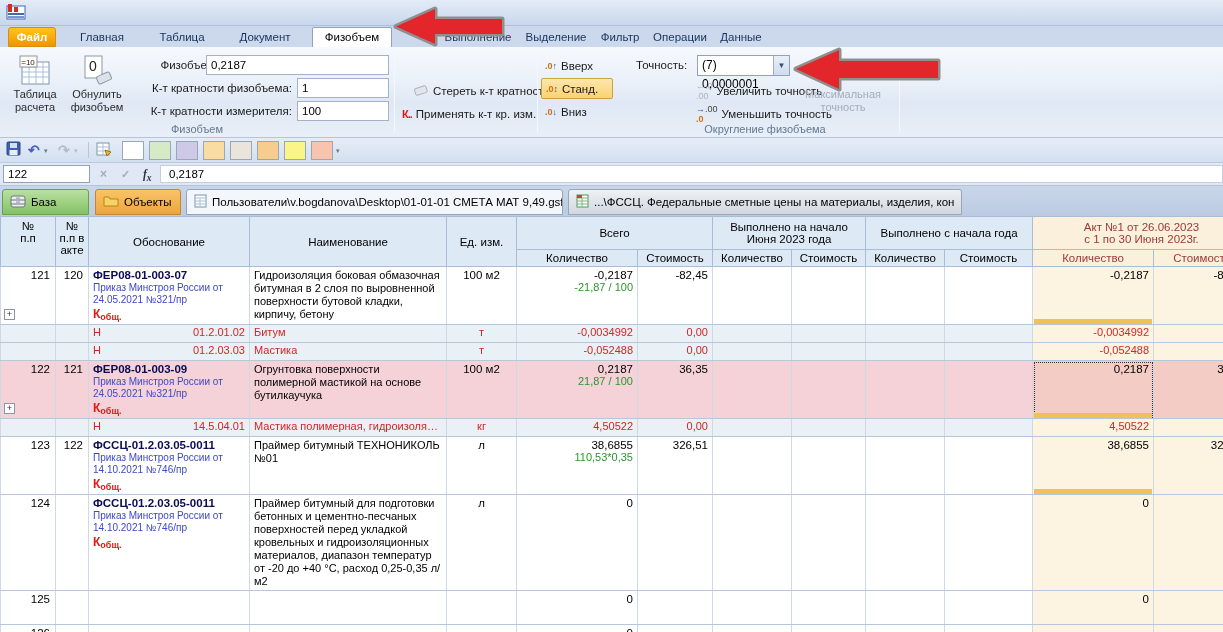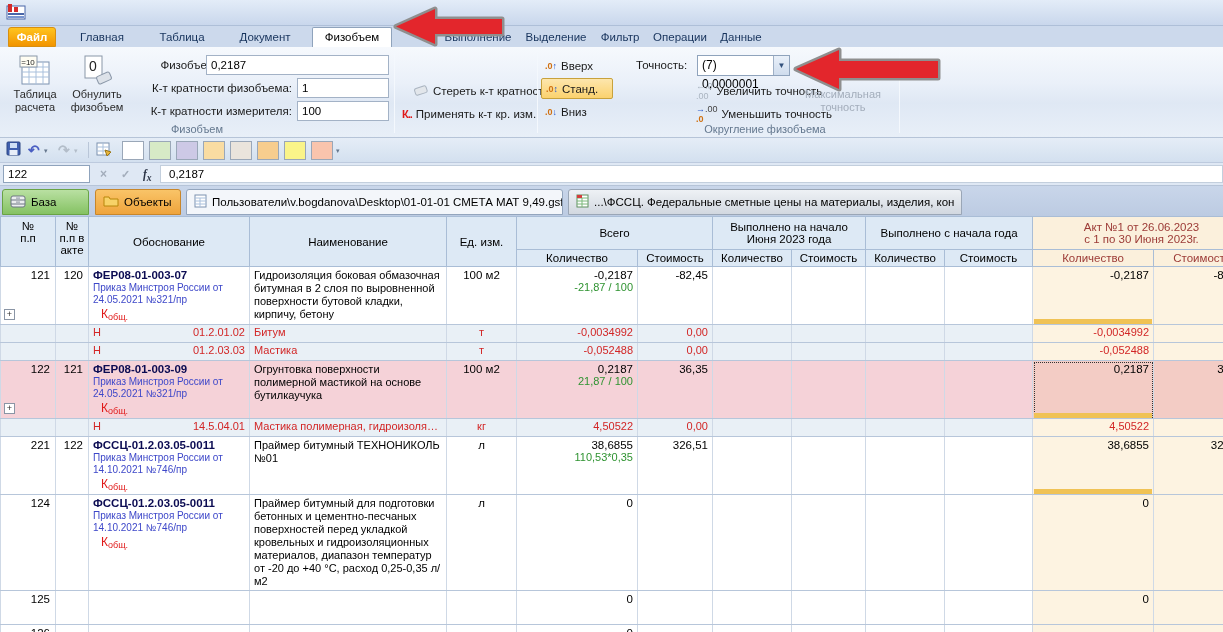--- a/index.html
+++ b/index.html
@@ -95,21 +95,21 @@
   tr.sub td { background:#e9f0f6; color:#d22626; font-size:11px; padding:1px 4px; }
   td.actcell { background:#fdf3e1; position:relative; }
   tr.sub td.actcell { background:#fdf3e1; }
   tr.sel td { background:#f5d2d8; }
   tr.sel td.actcell { background:#f3ccc5; }
   td.num { text-align:right; position:relative; padding-right:5px; }
   td.qty { text-align:right; }
   td.unit { text-align:center; }
   .code { font-weight:bold; color:#0b0b52; font-size:11.5px; }
   .ord { color:#3d47c9; font-size:10px; line-height:11.5px; margin-top:1px; }
-  .kc { color:#e01818; font-weight:normal; font-size:12px; margin-top:2px;margin-left:8px; }
+  .kc { color:#e01818; font-weight:bold; font-size:12px; margin-top:2px; }
   .kc .ks { font-size:9px; vertical-align:-2px; }
   .gnote { color:#2f9331; font-size:11px; }
   .exp { position:absolute; left:3px; bottom:4px; width:11px; height:11px; border:1px solid #8a95a5;
     background:#fff; font-size:9px; line-height:9px; text-align:center; color:#333; }
   .subjust { display:flex; justify-content:space-between; }
   .namecell { font-size:11px; line-height:13px; }
   .focus { outline:1.5px dotted #333; outline-offset:-2px; }
   .bar { position:absolute; left:1px; right:1px; bottom:0; height:5px; background:#f0c255; }
 </style>
 </head>
@@ -455,21 +455,21 @@
           <td class="qty">4,50522</td>
           <td class="qty">0,00</td>
           <td></td>
           <td></td>
           <td></td>
           <td></td>
           <td class="qty actcell">4,50522</td>
           <td class="actcell"></td>
         </tr>
         <tr style="height: 52px;">
-          <td class="num">221</td>
+          <td class="num">123</td>
           <td class="num">122</td>
           <td class="just">
             <div class="code">ФССЦ-01.2.03.05-0011</div>
             <div class="ord">Приказ Минстроя России от 14.10.2021 №746/пр</div>
             <div class="kc">К<span class="ks">общ.</span></div>
           </td>
           <td class="namecell">Праймер битумный ТЕХНОНИКОЛЬ №01</td>
           <td class="unit">л</td>
           <td class="qty">
             <div>38,6855</div>

